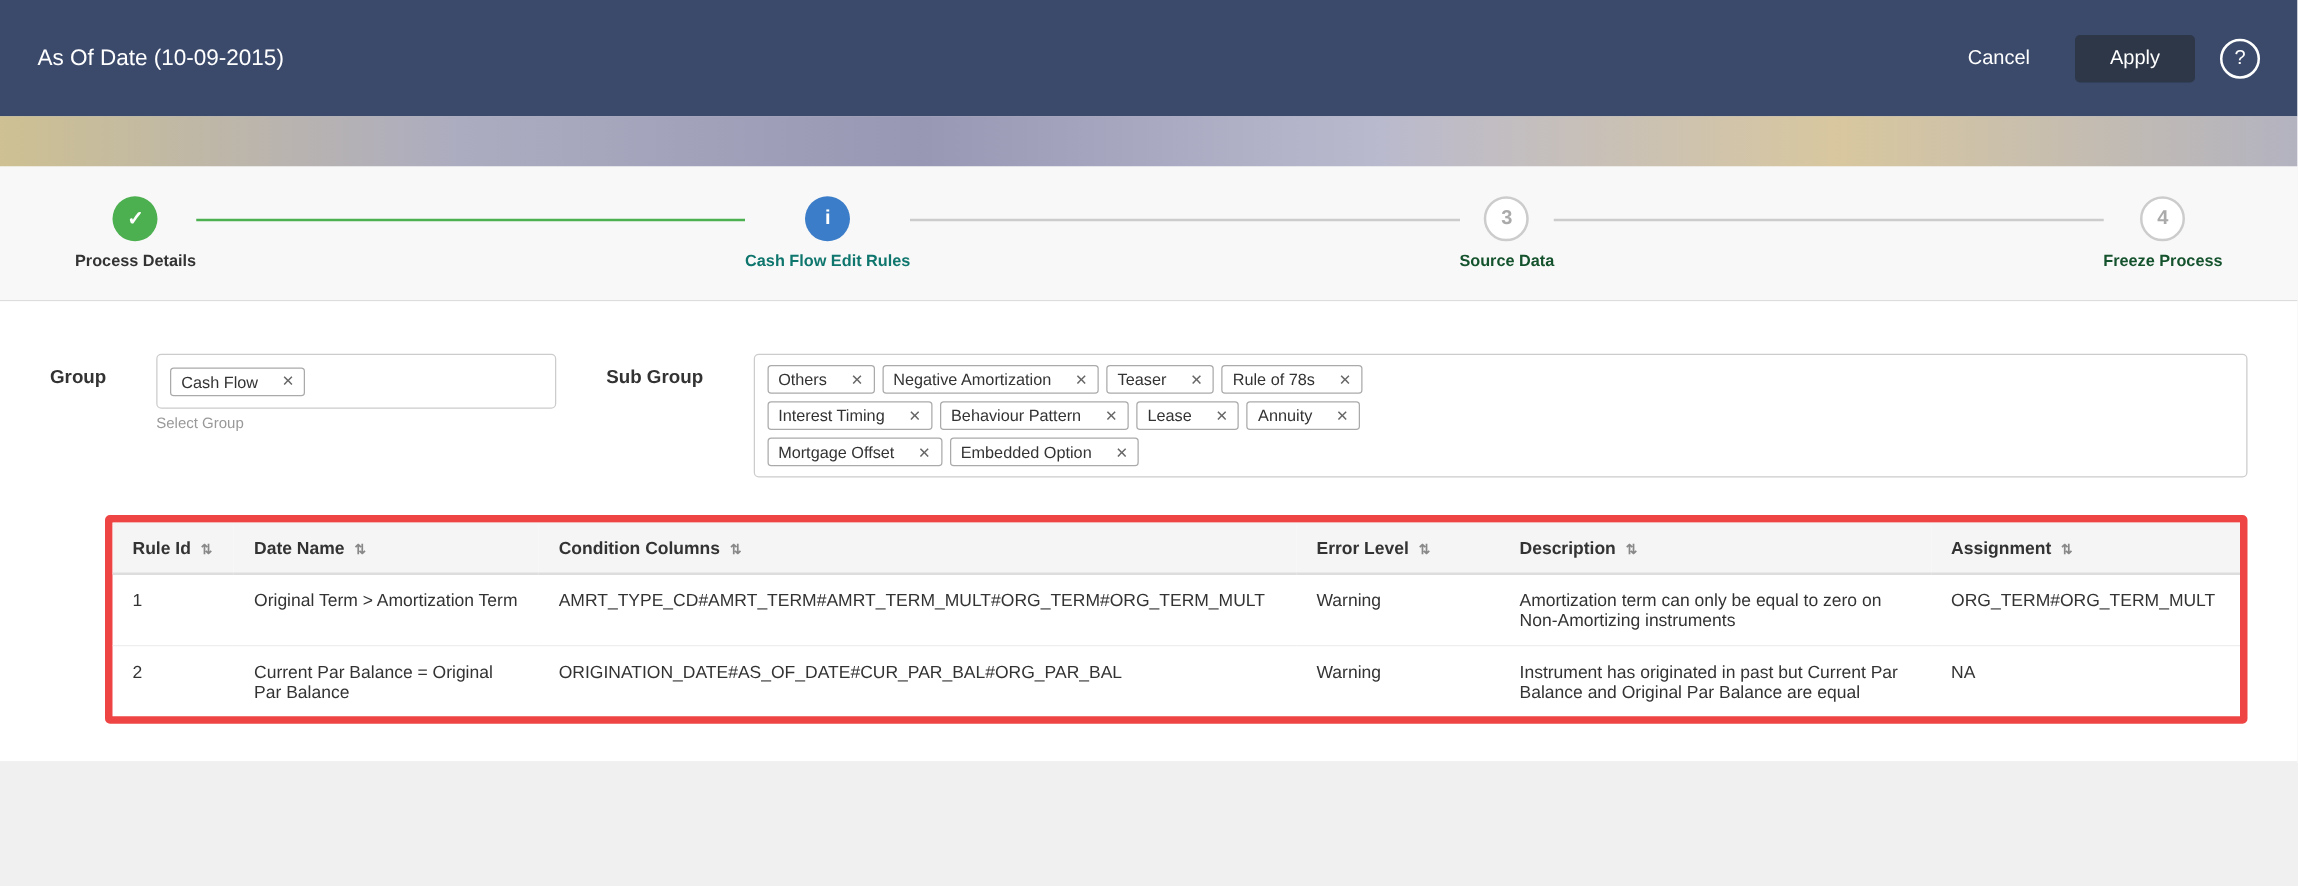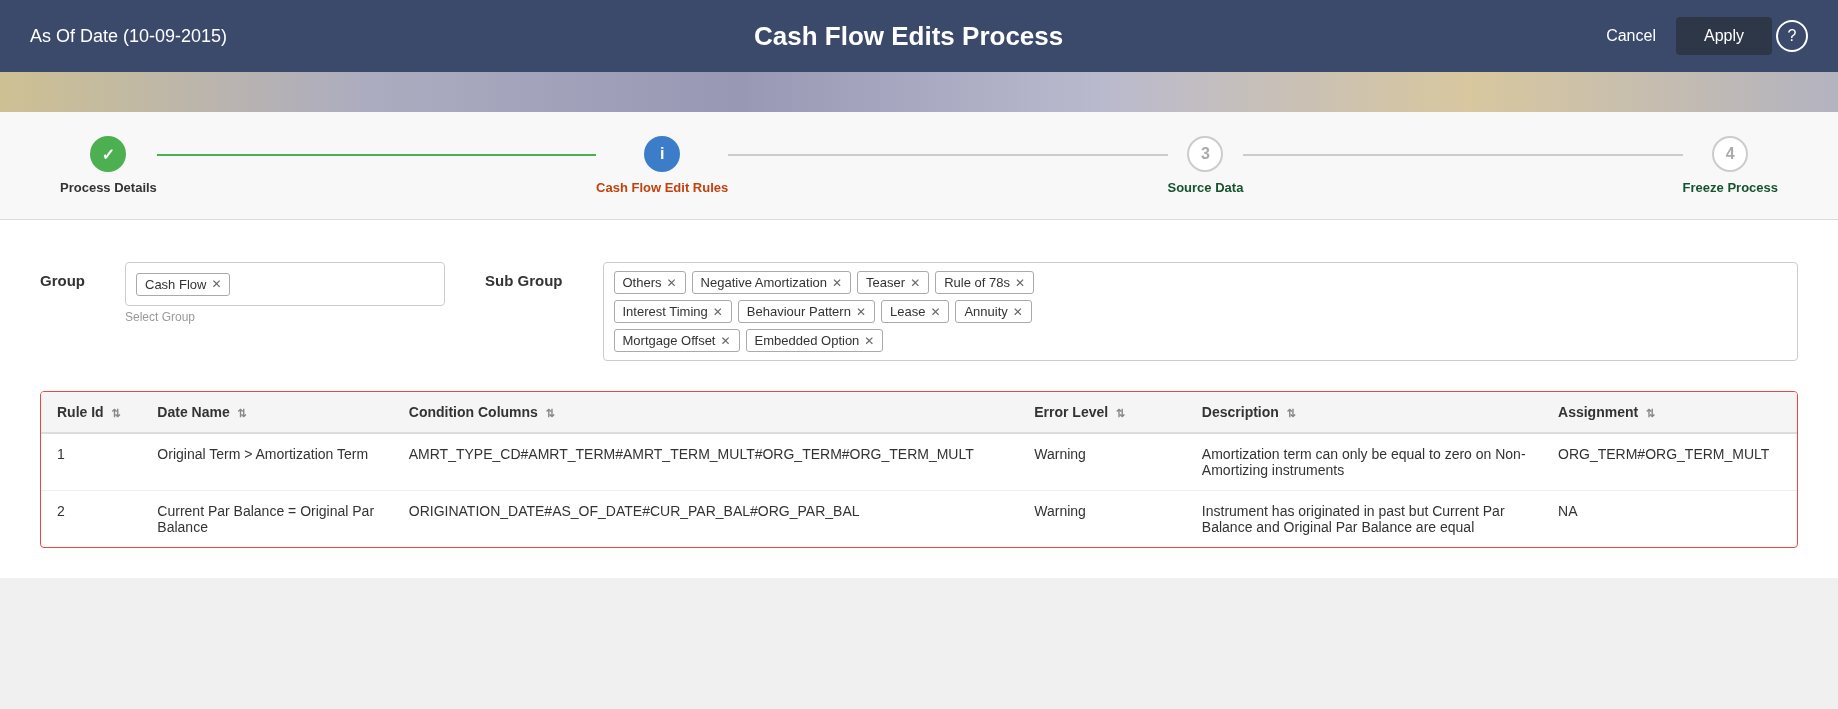--- a/index.html
+++ b/index.html
@@ -6,25 +6,25 @@
     body { font-family: 'Segoe UI', Arial, sans-serif; background: #f0f0f0; min-width: 1838px; }
 
     
     .header {
       background: #3b4a6b;
       color: white;
       display: flex;
       align-items: center;
       justify-content: space-between;
       padding: 0 30px;
-      height: 72px;
+      height: 93px;
     }
     .header-left { font-size: 18px; font-weight: 400; }
     .header-center { font-size: 26px; font-weight: 600; }
-    .header-right { display: flex; align-items: center; gap: 4px; }
+    .header-right { display: flex; align-items: center; gap: 20px; }
     .cancel-btn {
       background: transparent;
       color: white;
       border: none;
       font-size: 16px;
       cursor: pointer;
       padding: 8px 16px;
     }
     .apply-btn {
       background: #2d3748;
@@ -97,21 +97,21 @@
       color: #aaa;
       border: 2px solid #ccc;
     }
     .step-label {
       margin-top: 8px;
       font-size: 13px;
       font-weight: 600;
       color: #14532d;
       white-space: nowrap;
     }
-    .step-label.active-label { color: #c2410c; }
+    .step-label.active-label { color: #0f766e; }
     .step-label.done-label { color: #333; }
     .step-connector {
       flex: 1;
       height: 2px;
       background: #ccc;
       min-width: 200px;
       margin-bottom: 22px;
     }
     .step-connector.done-line { background: #4caf50; }
 
@@ -153,21 +153,21 @@
       align-items: center;
     }
     .tag {
       background: white;
       border: 1px solid #aaa;
       border-radius: 3px;
       padding: 3px 8px;
       font-size: 13px;
       display: flex;
       align-items: center;
-      gap: 5px;
+      gap: 19px;
       color: #333;
     }
     .tag-x {
       cursor: pointer;
       color: #666;
       font-size: 12px;
     }
     .select-hint {
       font-size: 12px;
       color: #999;
@@ -186,23 +186,24 @@
       justify-content: flex-end;
     }
     .tag-row {
       display: flex;
       flex-wrap: wrap;
       gap: 6px;
     }
 
     
     .table-wrap {
-      border: 1px solid #ef4444;
+      border: 6px solid #ef4444;
       border-radius: 4px;
       overflow: hidden;
+      margin-left: 44px;
     }
     table {
       width: 100%;
       border-collapse: collapse;
       font-size: 14px;
     }
     thead tr {
       background: #f5f5f5;
       border-bottom: 2px solid #ddd;
     }
@@ -233,21 +234,20 @@
     .col-condition { width: 300px; }
     .col-error { width: 160px; }
     .col-desc { width: 340px; }
     .col-assign { width: 200px; }
   </style>
 </head>
 <body>
 
 <div class="header">
   <div class="header-left">As Of Date (10-09-2015)</div>
-  <div class="header-center">Cash Flow Edits Process</div>
   <div class="header-right">
     <button class="cancel-btn">Cancel</button>
     <button class="apply-btn">Apply</button>
     <button class="help-btn">?</button>
   </div>
 </div>
 
 <div class="deco-strip"></div>
 
 <div class="stepper-area">

